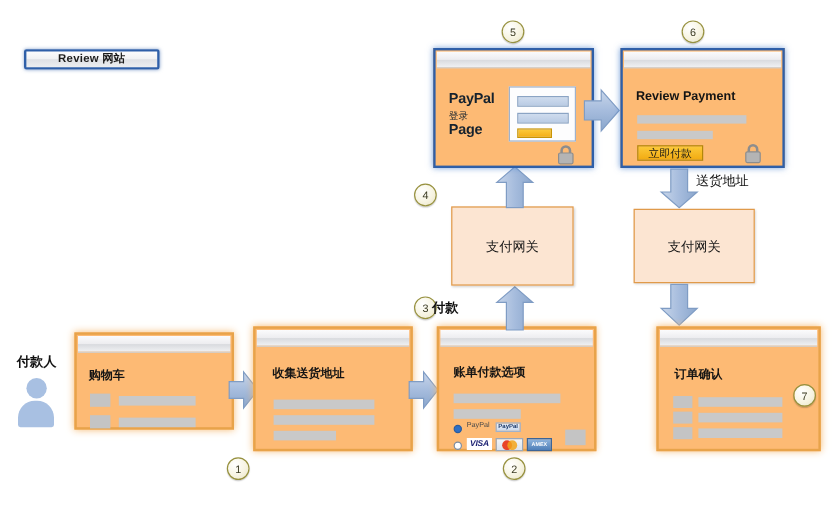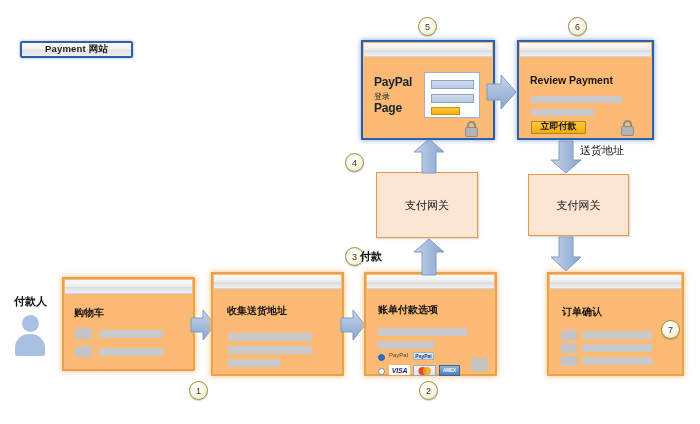--- a/index.html
+++ b/index.html
@@ -145,22 +145,22 @@
     position: absolute;
     box-sizing: border-box;
     background: linear-gradient(to bottom,#fcc93a,#f4ae16);
     border: 1px solid #c89406;
   }
   .paybtn {
     position: absolute;
     box-sizing: border-box;
     background: linear-gradient(to bottom,#fcc93a,#f2ab12);
     border: 1px solid #b3870a;
-    display: flex; align-items: flex-end; justify-content: center;
-    font-size: 9px; font-weight: bold; color: #161616;
+    display: flex; align-items: flex-start; justify-content: center;
+    font-size: 9px; font-weight: normal; color: #161616;
     white-space: nowrap;
   }
 
   
   .pp-word {
     position: absolute;
     font-weight: bold;
     font-size: 12px;
     color: #15222e;
     letter-spacing: -.2px;
@@ -196,28 +196,28 @@
   .logo-visa   { background: #ffffff; color:#1a1f71; font-style: italic; font-size: 7px; letter-spacing:-.2px;}
   .logo-mc     { background: linear-gradient(to bottom,#f2f5f9,#dbe3ee); border: 1px solid #9aa8bb; }
   .logo-amex   { background: linear-gradient(to bottom,#8fb4dd,#4f7fb8); border: 1px solid #3c6496; color:#fff; font-size:4.5px;}
 </style>
 </head>
 <body>
 
 <div id="canvas">
 
   <div class="abs legend-box legend-paypal">
-    <span>Payment 网站</span>
+    <span>Review 网站</span>
   </div>
 
   <div class="plain-label" style="left:14px; top:294px; font-weight:bold;">付款人</div>
   <div class="person-head" style="left:22px; top:315px;"></div>
   <div class="person-body" style="left:15px; top:334px;"></div>
 
-  <div class="abs screen orange" style="left:62px; top:277px; width:133px; height:94px;">
+  <div class="abs screen orange" style="left:62px; top:277px; width:133px; height:81px;">
     <div class="titlebar"></div>
     <div class="screen-body">
       <div class="card-title" style="left:10px; top:11px;">购物车</div>
       <div class="sq" style="left:11px; top:33px; width:17px; height:11px;"></div>
       <div class="bar" style="left:35px; top:35px; width:64px; height:8px;"></div>
       <div class="sq" style="left:11px; top:51px; width:17px; height:11px;"></div>
       <div class="bar" style="left:35px; top:53px; width:64px; height:8px;"></div>
     </div>
   </div>
   <div class="abs badge" style="left:189px; top:381px;">

